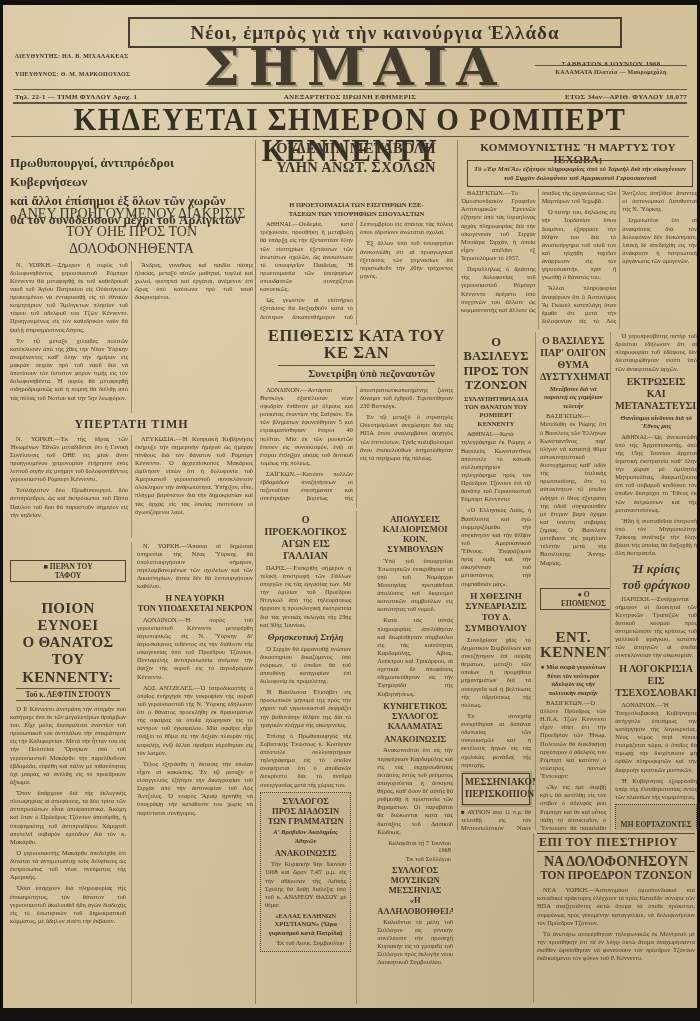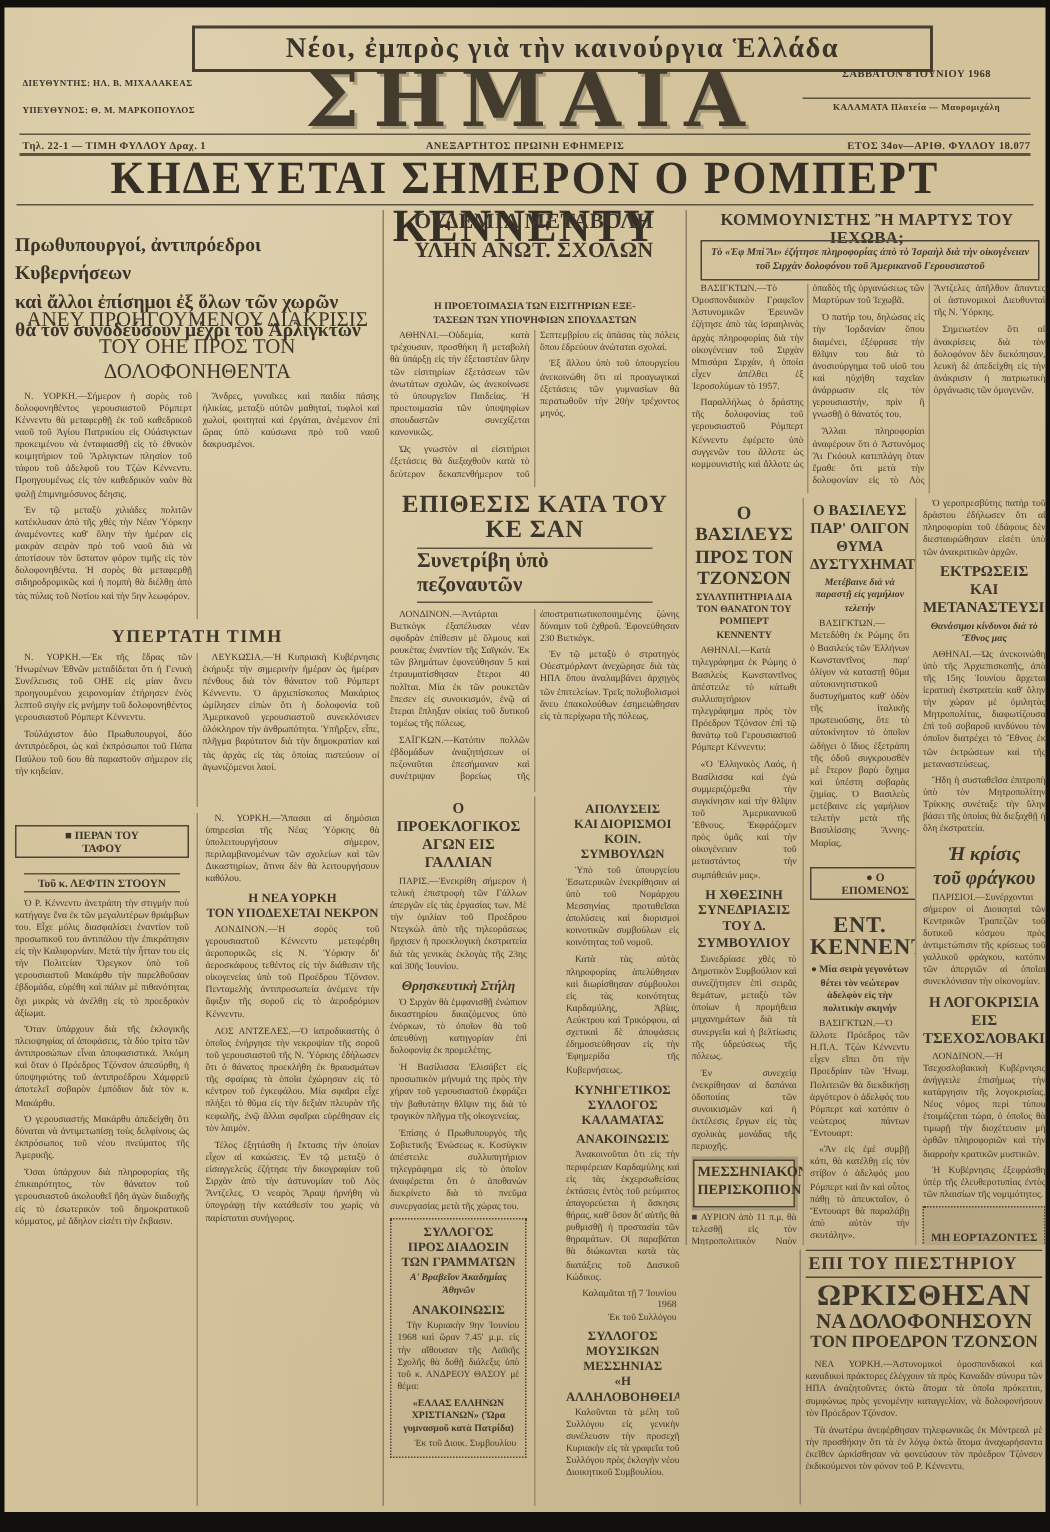--- a/index.html
+++ b/index.html
@@ -38,25 +38,25 @@
   .deck-r-box{position:absolute;left:464px;top:155px;width:216px;border:1px solid #4c4536;
           padding:3px 4px;font-weight:bold;font-size:6.9px;line-height:1.35;text-align:center;
           font-style:italic}
   
   .b p{font-size:6.4px;line-height:1.27;text-align:justify;margin:0 0 3px 0;text-indent:6px}
   .cols2{column-count:2;column-gap:7px;column-rule:1px solid #998d70;column-fill:auto;overflow:hidden}
   .cols3{column-count:3;column-gap:6px;column-rule:1px solid #998d70;column-fill:auto;overflow:hidden}
   .sub95{font-weight:normal;font-size:14px;text-align:center;line-height:1.25;margin:2px 0 3px}
   .sub12{font-weight:bold;font-size:12px;text-align:center;margin:4px 0 3px;letter-spacing:1px}
   .h16{font-weight:bold;font-size:16.5px;text-align:center;letter-spacing:.5px;line-height:1.05;margin:2px 0}
-  .rulesub{font-weight:bold;font-size:14px;text-align:left;border-top:1px solid #5d5543;
+  .rulesub{font-weight:bold;font-size:11px;text-align:right;border-top:1px solid #5d5543;
            border-bottom:1px solid #5d5543;margin:3px 18px 4px;padding:1.5px 0}
   .k66{font-weight:bold;font-size:6.6px;text-align:center;line-height:1.3;margin-bottom:2px}
   .kbox{border:1px solid #4c4536;padding:1px 20px;font-weight:bold;font-size:7.5px;display:inline-block;
-        margin:8px 0}
+        margin:18px 0}
   .h15l{font-weight:bold;font-size:15px;line-height:1.15;text-align:center;letter-spacing:.3px}
   .byline{font-weight:bold;font-size:7.5px;text-align:center;border-top:1px solid #5d5543;
           border-bottom:1px solid #5d5543;margin:2px 6px 4px;padding:1px 0}
   .h85{font-weight:bold;font-size:8.5px;text-align:center;line-height:1.2;margin:3px 0 2px}
   .h10{font-weight:bold;font-size:10px;text-align:center;line-height:1.2;margin:3px 0 2px}
   .h9{font-weight:bold;font-size:9px;text-align:center;line-height:1.2;margin:3px 0 2px}
   .h13{font-weight:bold;font-size:12.5px;text-align:center;line-height:1.15;margin:3px 0 2px}
   .hital{font-weight:bold;font-style:italic;font-size:13px;text-align:center;line-height:1.2;margin:4px 0 2px}
   .sub65{font-weight:bold;font-size:6.5px;text-align:center;line-height:1.3;margin:1px 0 2px}
   .annbox{border:1px dotted #4c4536;padding:3px 4px;margin:3px 0;background:rgba(74,62,38,.05)}
@@ -76,21 +76,21 @@
 <body>
 
 <div class="paper">
 
   <div class="banner">
     <span>Νέοι, ἐμπρὸς γιὰ τὴν καινούργια Ἑλλάδα</span>
   </div>
   <div class="abs tiny" style="left:12px;top:48px">ΔΙΕΥΘΥΝΤΗΣ: ΗΛ. Β. ΜΙΧΑΛΑΚΕΑΣ</div>
   <div class="abs tiny" style="left:12px;top:66px">ΥΠΕΥΘΥΝΟΣ: Θ. Μ. ΜΑΡΚΟΠΟΥΛΟΣ</div>
   <div class="mast-title">ΣΗΜΑΙΑ</div>
-  <div class="abs tiny7" style="left:532px;top:40px;width:152px;text-align:center">ΣΑΒΒΑΤΟΝ 8 ΙΟΥΝΙΟΥ 1968</div>
+  <div class="abs tiny7" style="left:532px;top:55px;width:152px;text-align:center">ΣΑΒΒΑΤΟΝ 8 ΙΟΥΝΙΟΥ 1968</div>
   <div class="hr" style="left:532px;top:60px;width:152px"></div>
   <div class="abs tiny" style="left:532px;top:64px;width:152px;text-align:center">ΚΑΛΑΜΑΤΑ Πλατεία — Μαυρομιχάλη</div>
 
   <div class="hr" style="left:10px;top:84px;width:674px"></div>
   <div class="abs tiny7" style="left:12px;top:88px">Τηλ. 22-1 — ΤΙΜΗ ΦΥΛΛΟΥ Δραχ. 1</div>
   <div class="abs tiny7" style="left:237px;top:88px;width:220px;text-align:center">ΑΝΕΞΑΡΤΗΤΟΣ ΠΡΩΙΝΗ ΕΦΗΜΕΡΙΣ</div>
   <div class="abs tiny7" style="left:532px;top:88px;width:152px;text-align:right">ΕΤΟΣ 34ον—ΑΡΙΘ. ΦΥΛΛΟΥ 18.077</div>
   <div class="hr" style="left:10px;top:97px;width:674px;height:2px"></div>
 
   <div class="headline">ΚΗΔΕΥΕΤΑΙ ΣΗΜΕΡΟΝ Ο ΡΟΜΠΕΡΤ ΚΕΝΝΕΝΤΥ</div>
@@ -123,20 +123,25 @@
     </div>
     <div class="sub12">ΥΠΕΡΤΑΤΗ ΤΙΜΗ</div>
     <div class="cols2" style="height:103px">
       <p>Ν. ΥΟΡΚΗ.—Ἐκ τῆς ἕδρας τῶν Ἡνωμένων Ἐθνῶν μεταδίδεται ὅτι ἡ Γενικὴ Συνέλευσις τοῦ ΟΗΕ εἰς μίαν ἄνευ προηγουμένου χειρονομίαν ἐτήρησεν ἑνὸς λεπτοῦ σιγὴν εἰς μνήμην τοῦ δολοφονηθέντος γερουσιαστοῦ Ρόμπερτ Κέννεντυ.</p>
       <p>Τοὐλάχιστον δύο Πρωθυπουργοί, δύο ἀντιπρόεδροι, ὡς καὶ ἐκπρόσωποι τοῦ Πάπα Παύλου τοῦ 6ου θὰ παραστοῦν σήμερον εἰς τὴν κηδείαν.</p>
       <p>ΛΕΥΚΩΣΙΑ.—Ἡ Κυπριακὴ Κυβέρνησις ἐκήρυξε τὴν σημερινὴν ἡμέραν ὡς ἡμέραν πένθους διὰ τὸν θάνατον τοῦ Ρόμπερτ Κέννεντυ. Ὁ ἀρχιεπίσκοπος Μακάριος ὡμίλησεν εἰπὼν ὅτι ἡ δολοφονία τοῦ Ἀμερικανοῦ γερουσιαστοῦ συνεκλόνισεν ὁλόκληρον τὴν ἀνθρωπότητα. Ὑπῆρξεν, εἶπε, πλῆγμα βαρύτατον διὰ τὴν δημοκρατίαν καὶ τὰς ἀρχὰς εἰς τὰς ὁποίας πιστεύουν οἱ ἀγωνιζόμενοι λαοί.</p>
     </div>
     <div class="flexrow" style="height:500px;margin-top:4px">
       <div style="width:116px;overflow:hidden;border-right:1px solid #998d70;padding-right:5px">
         <div class="ctr"><span class="kbox">■ ΠΕΡΑΝ ΤΟΥ ΤΑΦΟΥ</span></div>
+        <div class="h15l">
+          <div>ΠΟΙΟΝ ΕΥΝΟΕΙ</div>
+          <div>Ο ΘΑΝΑΤΟΣ</div>
+          <div>ΤΟΥ ΚΕΝΝΕΝΤΥ:</div>
+        </div>
         <div class="byline">Τοῦ κ. ΛΕΦΤΙΝ ΣΤΟΟΥΝ</div>
         <p>Ὁ Ρ. Κέννεντυ ἀνετράπη τὴν στιγμὴν ποὺ κατήγαγε ἕνα ἐκ τῶν μεγαλυτέρων θριάμβων του. Εἶχε μόλις διασφαλίσει ἐναντίον τοῦ προσωπικοῦ του ἀντιπάλου τὴν ἐπικράτησιν εἰς τὴν Καλιφορνίαν. Μετὰ τὴν ἧτταν του εἰς τὴν Πολιτείαν Ὄρεγκον ὑπὸ τοῦ γερουσιαστοῦ Μακάρθυ τὴν παρελθοῦσαν ἑβδομάδα, εὑρέθη καὶ πάλιν μὲ πιθανότητας ὄχι μικρὰς νὰ ἀνέλθῃ εἰς τὸ προεδρικὸν ἀξίωμα.</p>
         <p>Ὅταν ὑπάρχουν διὰ τῆς ἐκλογικῆς πλειοψηφίας αἱ ἀποφάσεις, τὰ δύο τρίτα τῶν ἀντιπροσώπων εἶναι ἀποφασιστικά. Ἀκόμη καὶ ὅταν ὁ Πρόεδρος Τζόνσον ἀπεσύρθη, ἡ ὑποψηφιότης τοῦ ἀντιπροέδρου Χάμφρεϋ ἀποτελεῖ σοβαρὸν ἐμπόδιον διὰ τὸν κ. Μακάρθυ.</p>
         <p>Ὁ γερουσιαστὴς Μακάρθυ ἀπεδείχθη ὅτι δύναται νὰ ἀντιμετωπίσῃ τοὺς δελφίνους ὡς ἐκπρόσωπος τοῦ νέου πνεύματος τῆς Ἀμερικῆς.</p>
         <p>Ὅσαι ὑπάρχουν διὰ πληροφορίας τῆς ἐπικαιρότητος, τὸν θάνατον τοῦ γερουσιαστοῦ ἀκολουθεῖ ἤδη ἀγὼν διαδοχῆς εἰς τὸ ἐσωτερικὸν τοῦ δημοκρατικοῦ κόμματος, μὲ ἄδηλον εἰσέτι τὴν ἔκβασιν.</p>
       </div>
       <div style="width:116px;overflow:hidden;padding-left:5px">
 
         <p>Ν. ΥΟΡΚΗ.—Ἅπασαι αἱ δημόσιαι ὑπηρεσίαι τῆς Νέας Ὑόρκης θὰ ὑπολειτουργήσουν σήμερον, περιλαμβανομένων τῶν σχολείων καὶ τῶν Δικαστηρίων, ἅτινα δὲν θὰ λειτουργήσουν καθόλου.</p>
         <div class="h85">
@@ -285,21 +290,20 @@
         <p>Ἡ Κυβέρνησις ἐξεφράσθη ὑπὲρ τῆς ἐλευθεροτυπίας ἐντὸς τῶν πλαισίων τῆς νομιμότητος.</p>
         <div class="shadebox">ΜΗ ΕΟΡΤΑΖΟΝΤΕΣ</div>
         <p style="text-indent:0">Αὔριον Κυριακήν, ἑορτὴν τοῦ Ἁγίου, δὲν ἑορτάζει οὔτε δέχεται ἐπισκέψεις ὁ κ. Θεόδωρος Κυριάκος.</p>
 
       </div>
     </div>
   </div>
 
   <div class="abs b" style="left:534px;top:828px;width:158px;height:170px;overflow:hidden">
     <div class="press-kick">ΕΠΙ ΤΟΥ ΠΙΕΣΤΗΡΙΟΥ</div>
-    <div class="press-h1">ΩΡΚΙΣΘΗΣΑΝ</div>
     <div class="press-h2">ΝΑ ΔΟΛΟΦΟΝΗΣΟΥΝ</div>
     <div class="press-h3">ΤΟΝ ΠΡΟΕΔΡΟΝ ΤΖΟΝΣΟΝ</div>
     <p>ΝΕΑ ΥΟΡΚΗ.—Ἀστυνομικοὶ ὁμοσπονδιακοὶ καὶ καναδικοὶ πράκτορες ἐλέγχουν τὰ πρὸς Καναδᾶν σύνορα τῶν ΗΠΑ ἀναζητοῦντες ὀκτὼ ἄτομα τὰ ὁποῖα πρόκειται, συμφώνως πρὸς γενομένην καταγγελίαν, νὰ δολοφονήσουν τὸν Πρόεδρον Τζόνσον.</p>
     <p>Τὰ ἀνωτέρω ἀνεφέρθησαν τηλεφωνικῶς ἐκ Μόντρεαλ μὲ τὴν προσθήκην ὅτι τὰ ἐν λόγῳ ὀκτὼ ἄτομα ἀναχωρήσαντα ἐκεῖθεν ὡρκίσθησαν νὰ φονεύσουν τὸν πρόεδρον Τζόνσον ἐκδικούμενοι τὸν φόνον τοῦ Ρ. Κέννεντυ.</p>
   </div>
   <div class="vr" style="left:530px;top:828px;height:170px"></div>
 
 </div>
 
 </body></html>

